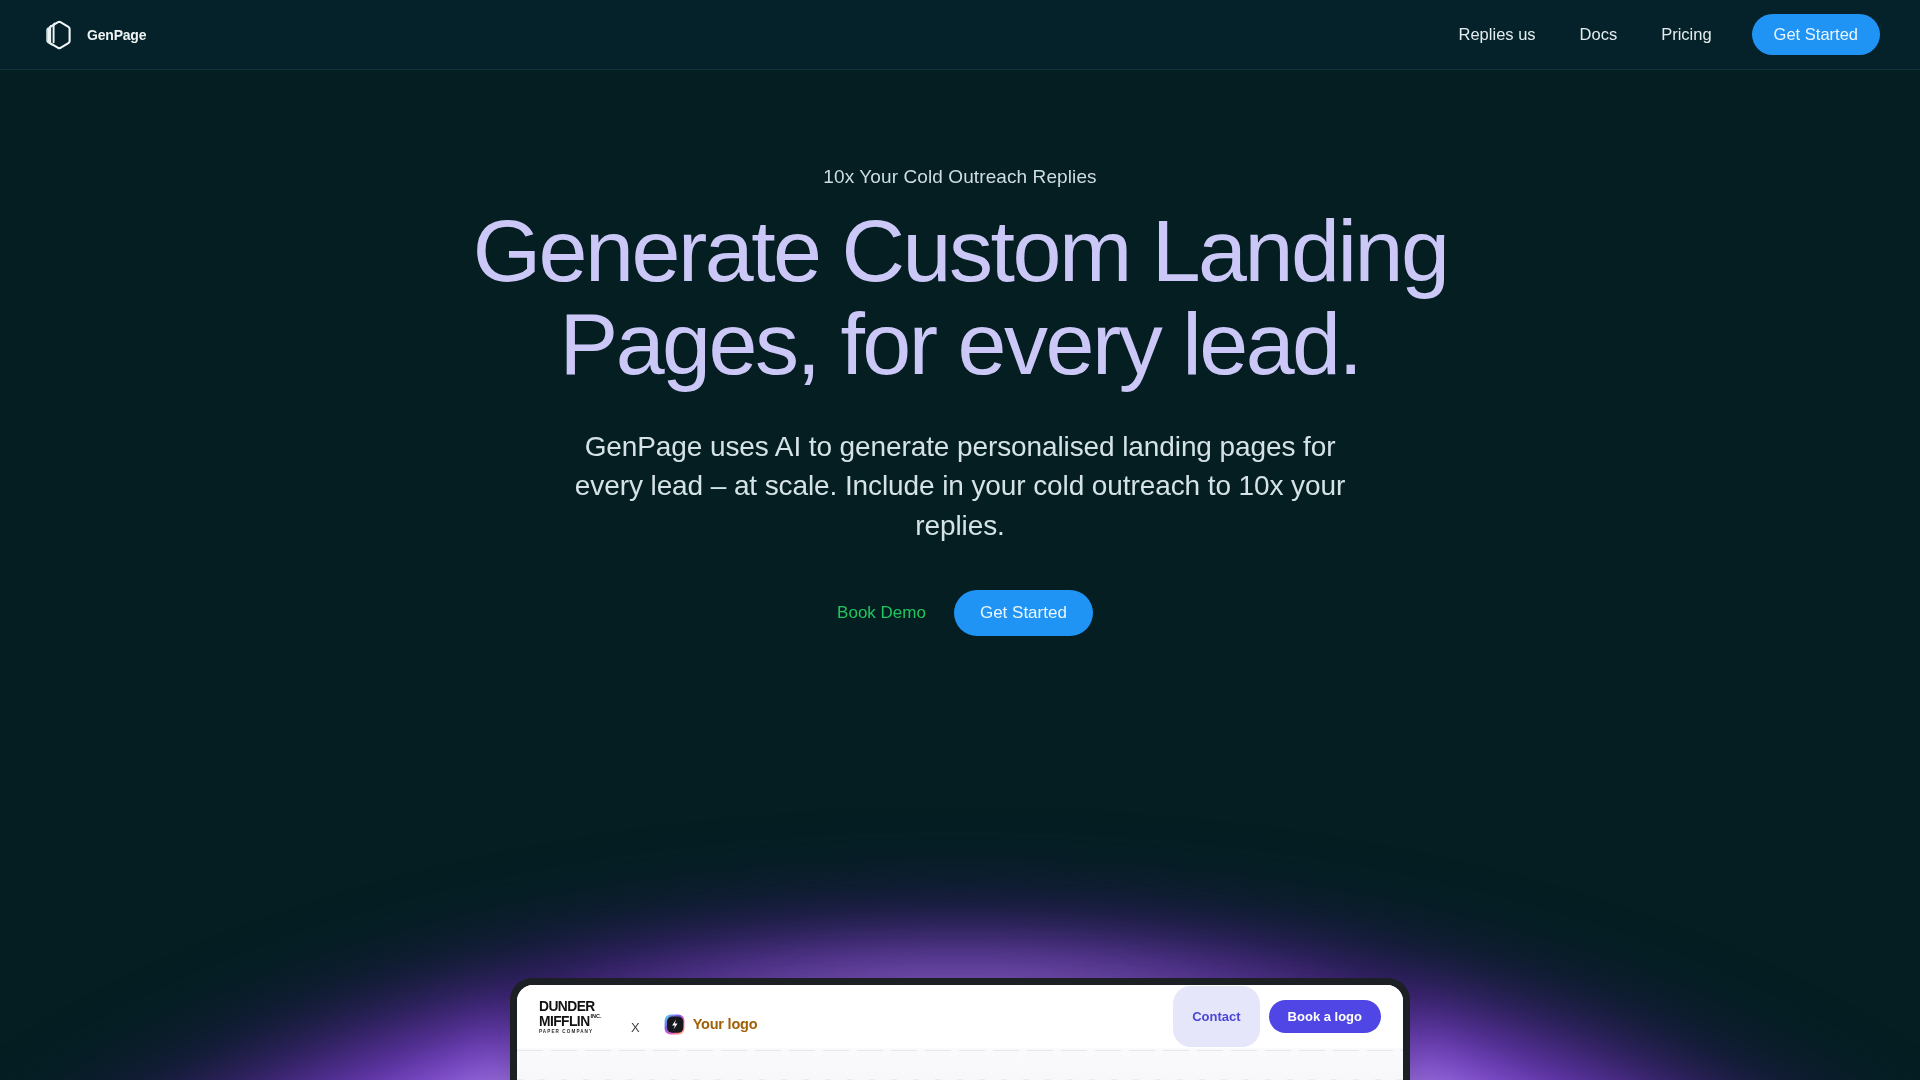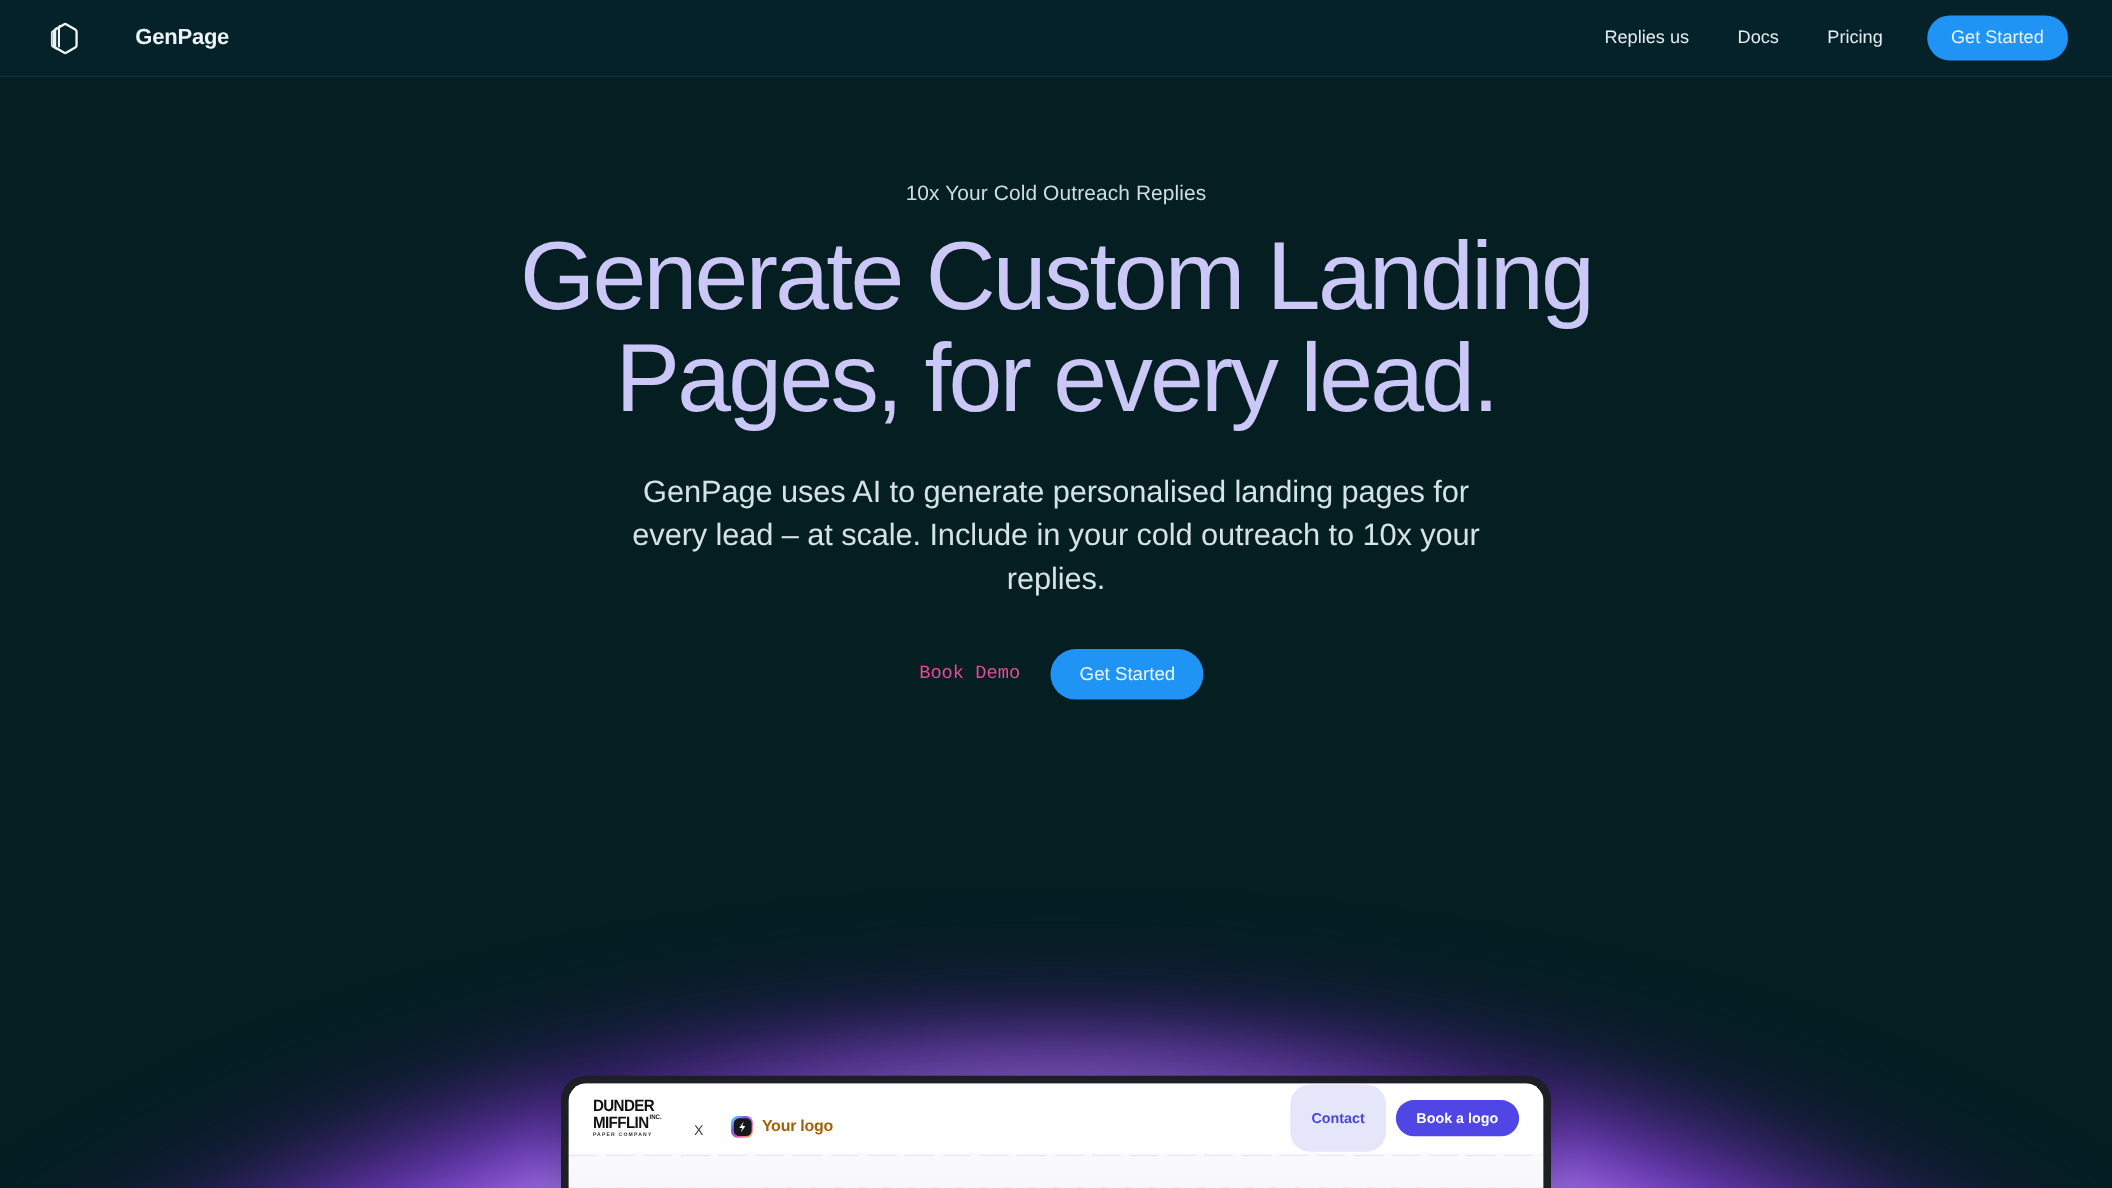--- a/index.html
+++ b/index.html
@@ -47,21 +47,21 @@
   .header {
     position:absolute; left:0; top:0; width:1920px; height:70px;
     display:flex; align-items:center; justify-content:space-between;
     padding:0 40px;
     background:#05222a;
     border-bottom:1px solid #11343a;
     z-index:40;
   }
   .brand { display:flex; align-items:center; gap:13px; }
   .brand-mark { width:34px; height:34px; display:block; }
-  .brand-name { font-size:20px; font-weight:700; color:#eef4f5; letter-spacing:-0.2px;margin-left:36px; }
+  .brand-name { font-size:14px; font-weight:700; color:#eef4f5; letter-spacing:-0.2px; }
 
   .nav { display:flex; align-items:center; gap:0; }
   .nav-link {
     font-size:16.5px; color:#e4edee; padding:0 22px; cursor:pointer;
     white-space:nowrap; line-height:1;
   }
   .nav-cta {
     margin-left:18px;
     background:#1f94f5; color:#e9f5ff;
     font-size:16.5px; padding:11px 22px; border-radius:22px;
@@ -83,22 +83,22 @@
     color:#cbc7f7; letter-spacing:-2.5px;
   }
   .subhead {
     margin:36px auto 0; width:800px;
     font-size:28px; line-height:1.42; color:#d5e3e6; letter-spacing:-0.1px;
   }
   .cta-row {
     margin-top:44px; display:flex; align-items:center; justify-content:center; gap:18px;
   }
   .cta-secondary {
-    font-size:17px; color:#ec4899; background:none; border:none; cursor:pointer;
-    padding:12px 10px; font-family:Liberation Mono, monospace;text-align:center;
+    font-size:17px; color:#22c55e; background:none; border:none; cursor:pointer;
+    padding:12px 10px; font-family:Liberation Sans, sans-serif;text-align:center;
   }
   .cta-primary {
     font-size:17px; color:#eaf6ff; background:#1f94f5; border:none; cursor:pointer;
     padding:13px 26px; border-radius:24px; font-family:"Liberation Sans", sans-serif;
   }
 
   
   .mock {
     position:absolute; left:50%; top:978px; margin-left:-450px;
     width:900px; height:140px;

